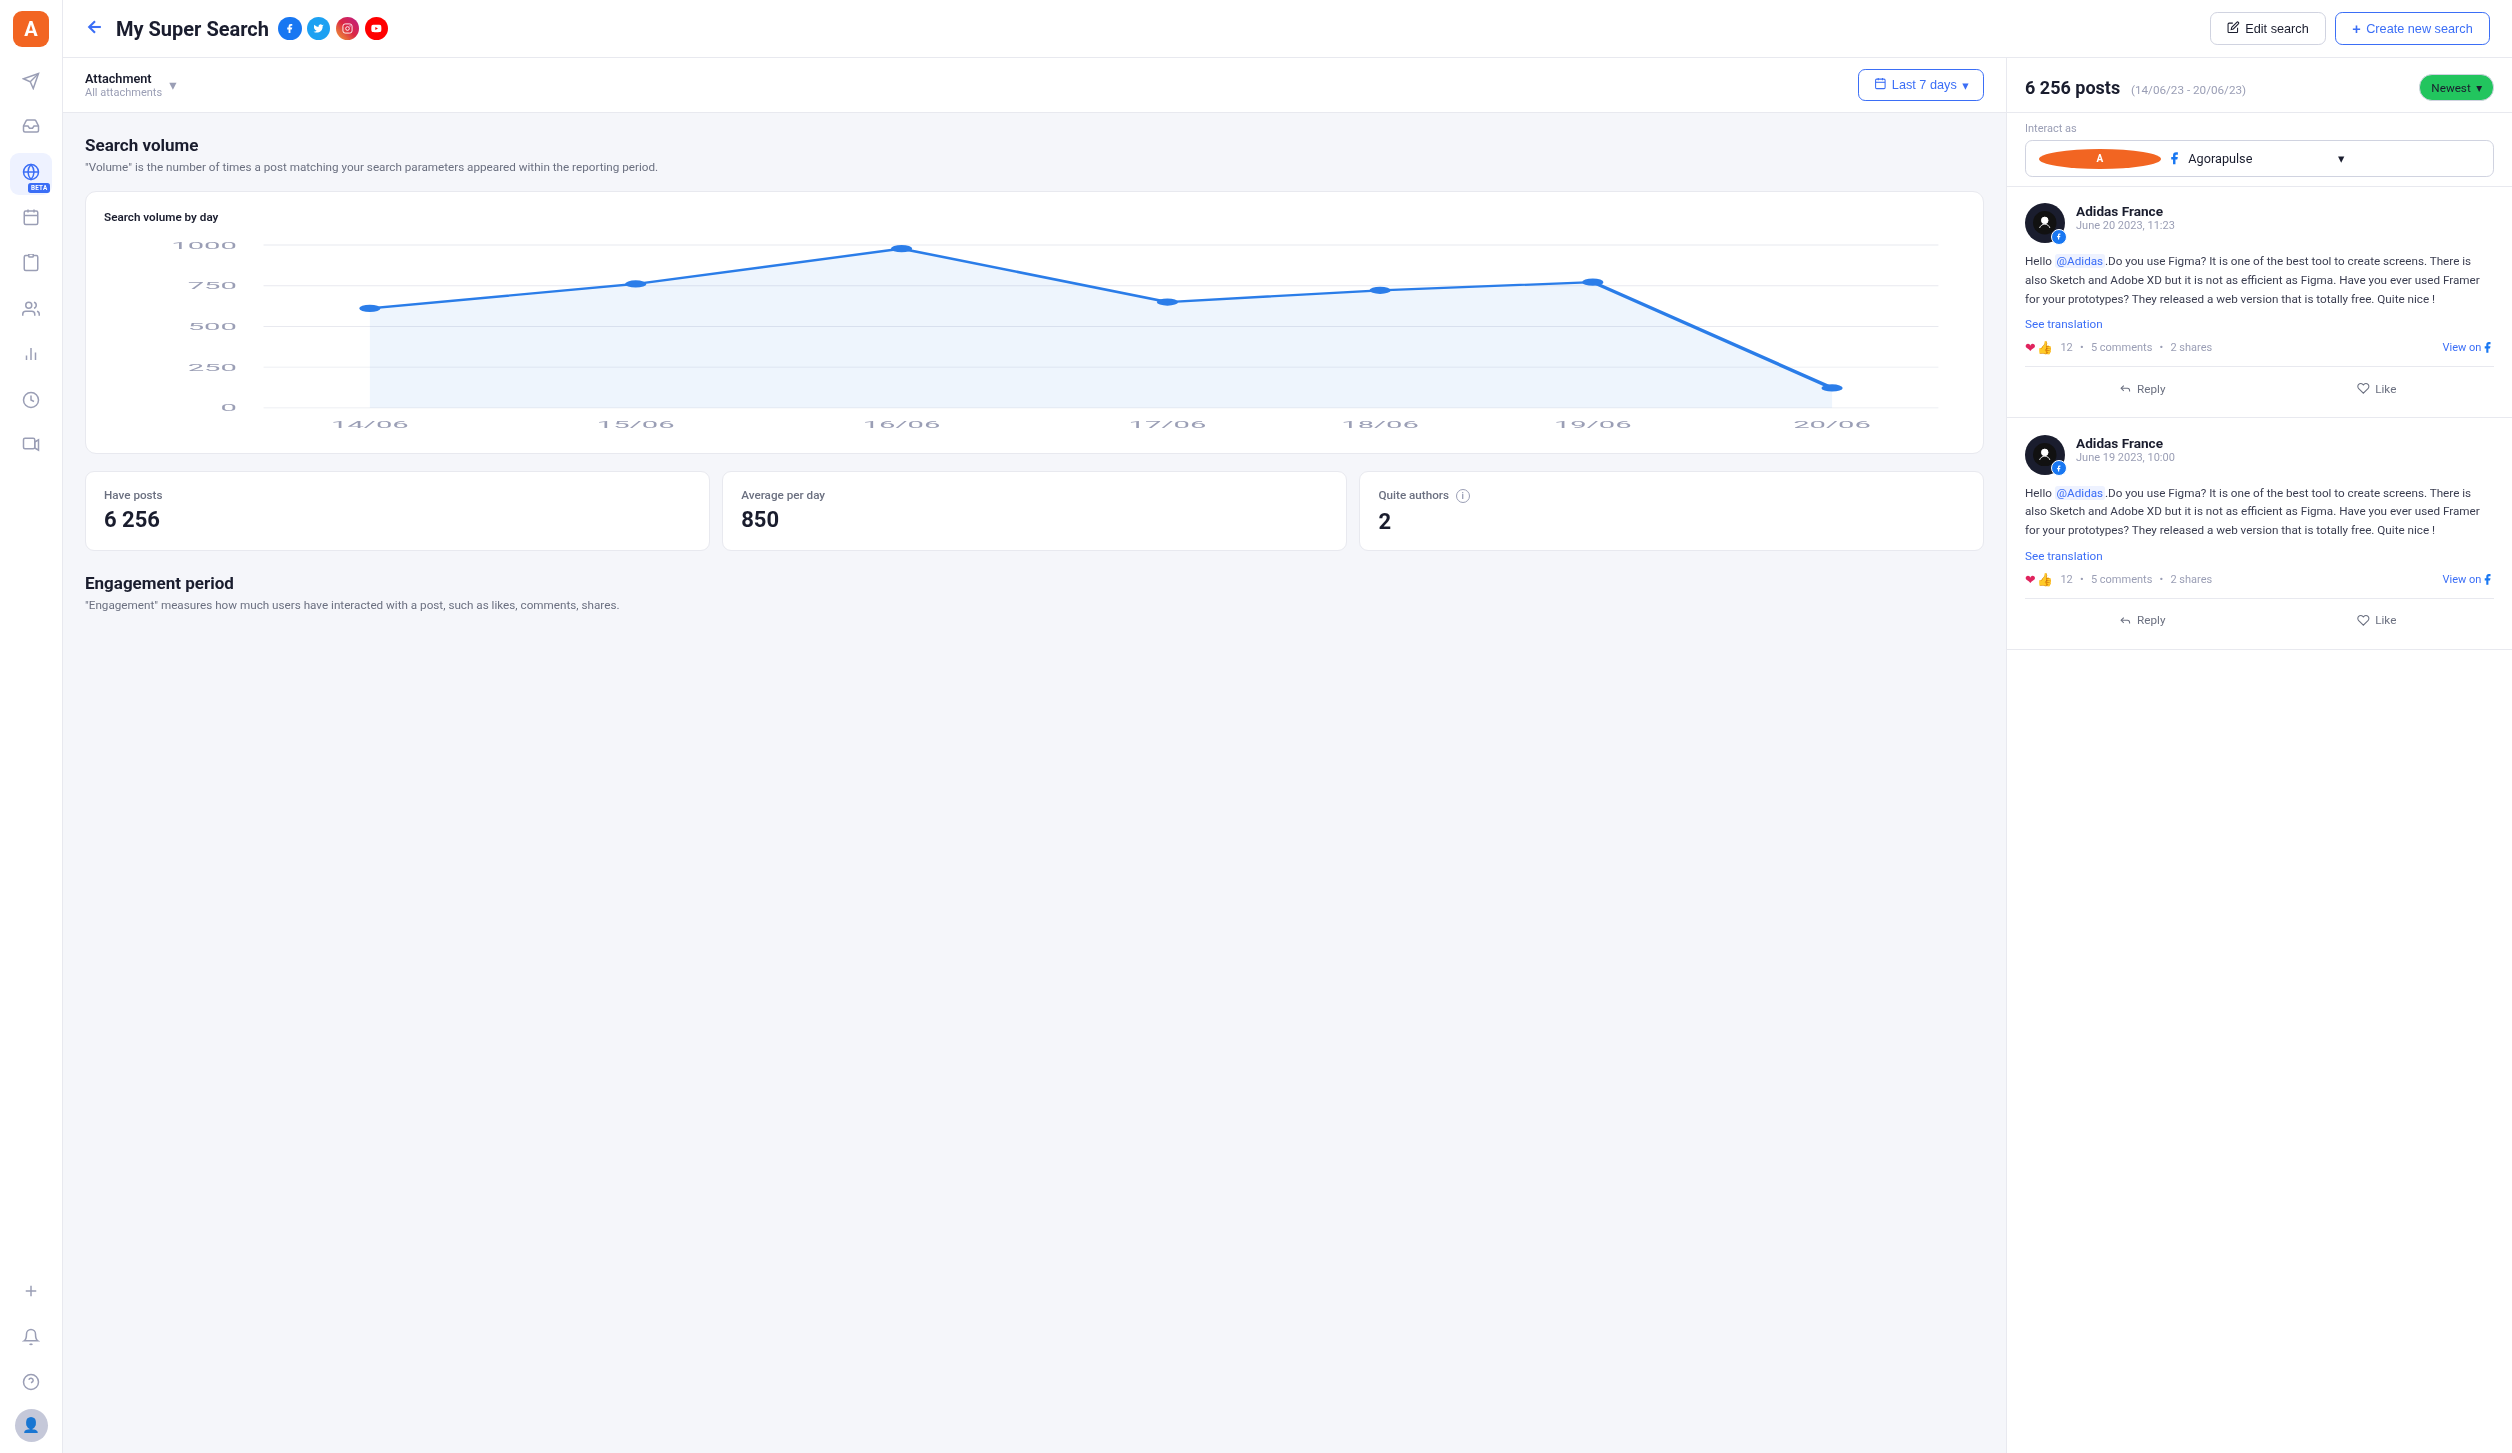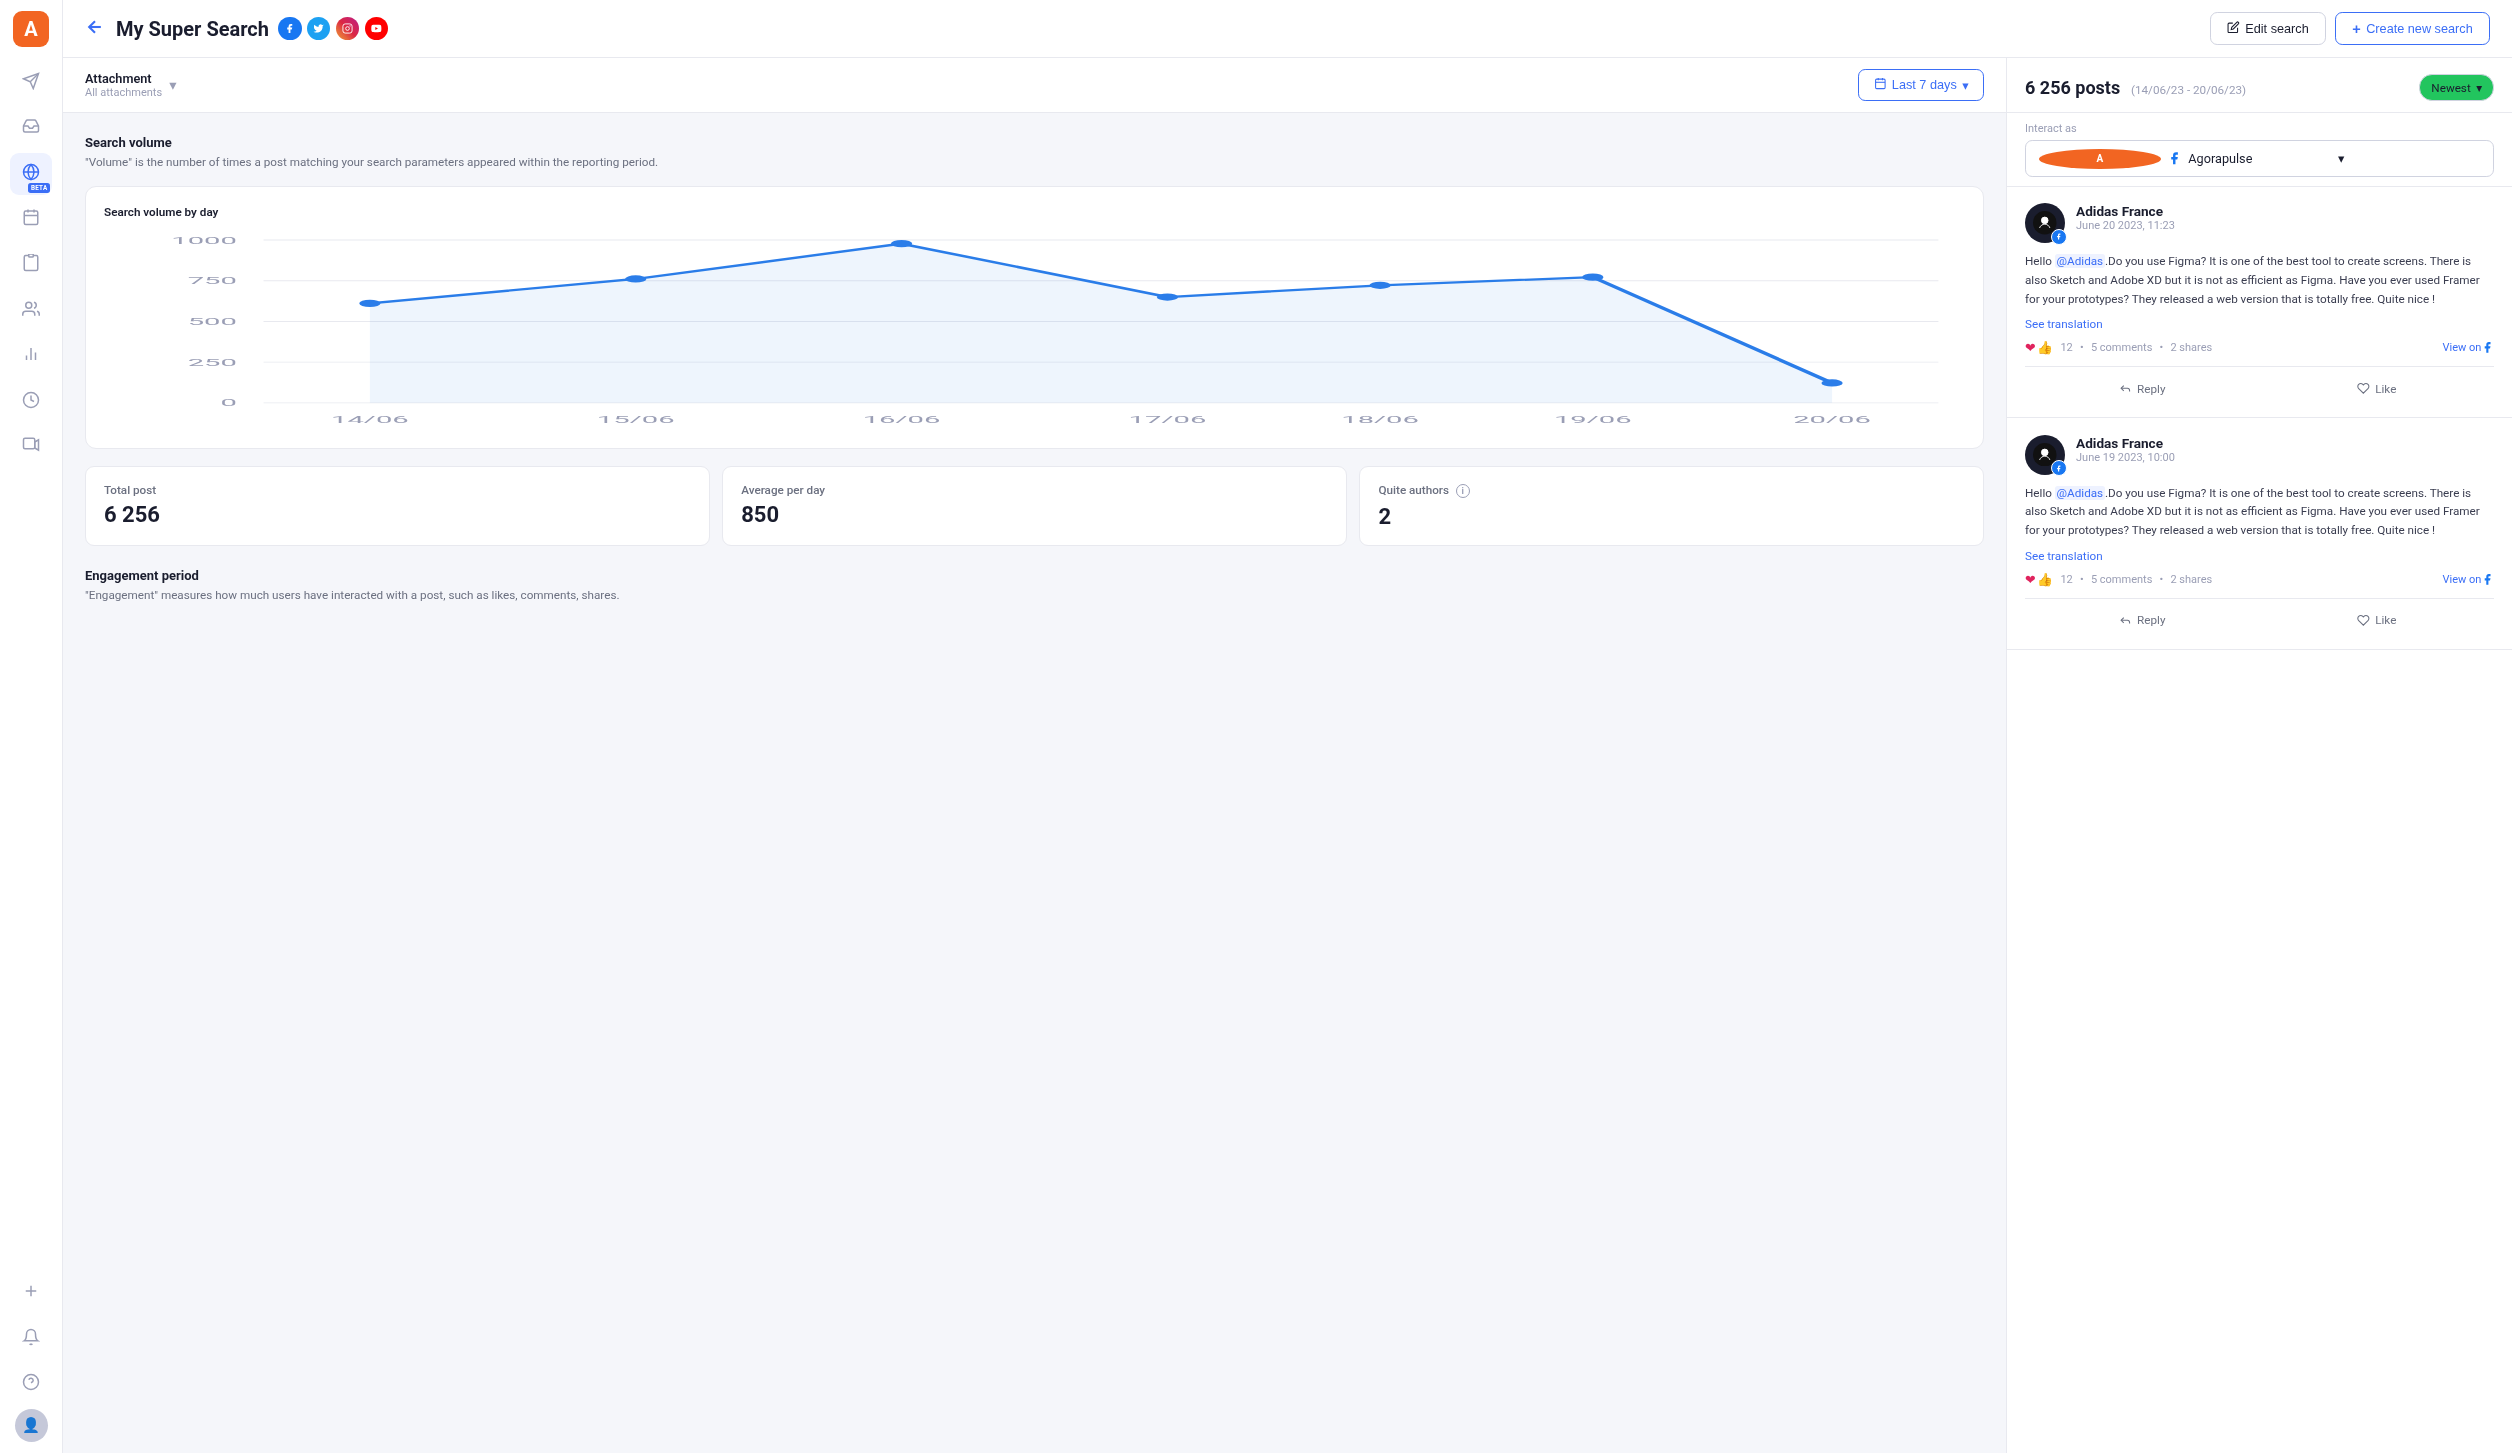--- a/index.html
+++ b/index.html
@@ -167,21 +167,21 @@
       font-weight: 500;
       cursor: pointer;
       display: flex; align-items: center; gap: 5.4px;
     }
 
     
     .analytics-section {
       padding: 22px 22px 0;
     }
     .section-title {
-      font-size: 13px;
+      font-size: 17px;
       font-weight: 700;
       color: #1a1d2e;
       margin-bottom: 5.4px;
     }
     .section-desc {
       font-size: 11.7px;
       color: #6b7080;
       margin-bottom: 16.3px;
     }
 
@@ -644,21 +644,21 @@
               <circle cx="400" cy="73" r="4" fill="#2b7de9"></circle>
               <circle cx="480" cy="60" r="4" fill="#2b7de9"></circle>
               <circle cx="560" cy="51" r="4" fill="#2b7de9"></circle>
               <circle cx="650" cy="168" r="4" fill="#2b7de9"></circle>
             </svg>
           </div>
         </div>
 
         <div class="stats-row">
           <div class="stat-card">
-            <div class="stat-label">Total post</div>
+            <div class="stat-label">Have posts</div>
             <div class="stat-value">6 256</div>
           </div>
           <div class="stat-card">
             <div class="stat-label">Average per day</div>
             <div class="stat-value">850</div>
           </div>
           <div class="stat-card">
             <div class="stat-label">
               <span>Quite authors</span>
               <span class="info-icon">i</span>

